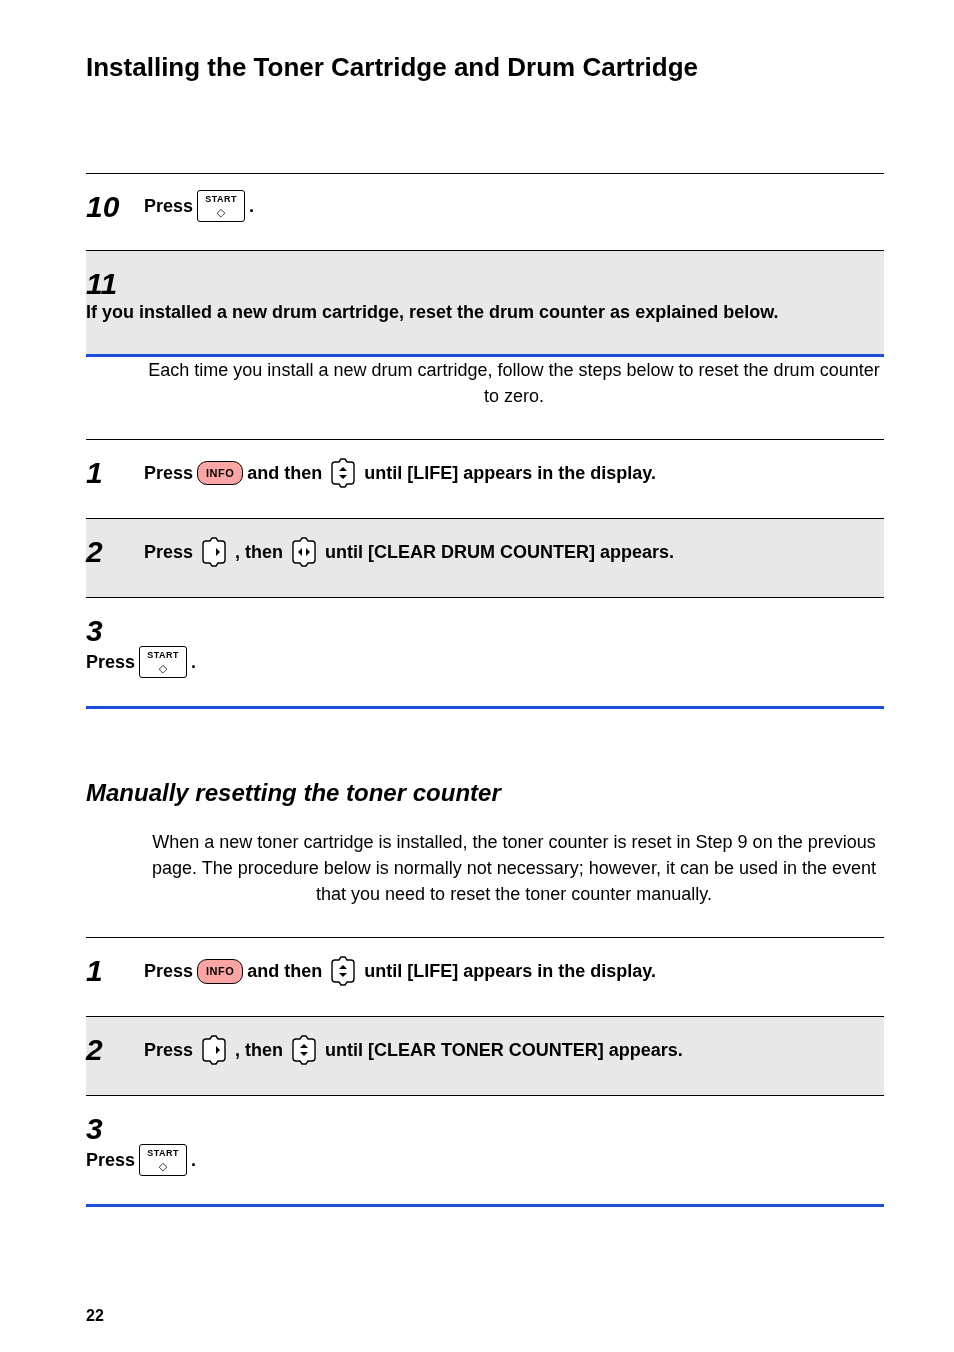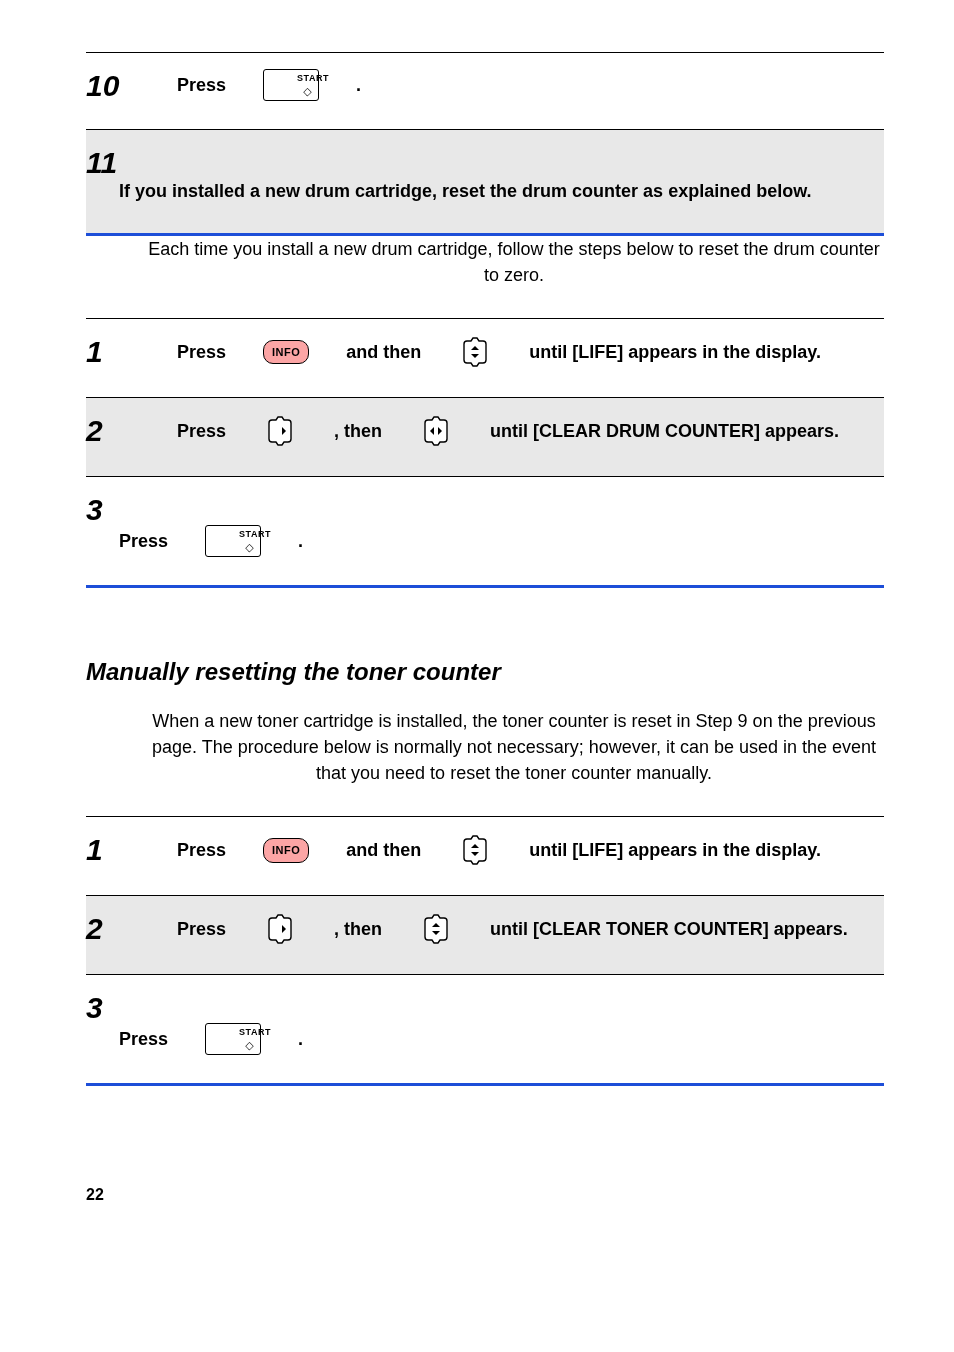--- a/index.html
+++ b/index.html
@@ -40,24 +40,24 @@
   .step-text {
     font-size: 18px;
     font-weight: bold;
     line-height: 1.5;
     flex: 1;
     display: flex;
     flex-wrap: wrap;
     align-items: center;
     gap: 4px;
   }
-  .step-text span { white-space: nowrap; margin-left: 33px; }
+  .step-text span { white-space: nowrap; }
   .btn-start {
     display: inline-block;
-    width: 56px;
+    width: 48px;
     height: 32px;
     border: 1.5px solid #000;
     border-radius: 3px;
     font-size: 8px;
     font-weight: normal;
     text-align: center;
     position: relative;
     vertical-align: middle;
     background: #fff;
   }
@@ -111,20 +111,21 @@
     font-size: 16px;
     font-weight: bold;
     margin-top: 100px;
   }
 </style>
 </head>
 <body>
 
 <div class="page">
 
+  <div class="page-title">Installing the Toner Cartridge and Drum Cartridge</div>
 
   <div id="block1">
       <div class="step-row">
         <div class="step-num">10</div>
         <div class="step-text">
           <span>Press </span>
           <span class="btn-start"><span class="lbl">START</span><span class="diamond">◇</span></span>
           <span>.</span>
         </div>
       </div>

